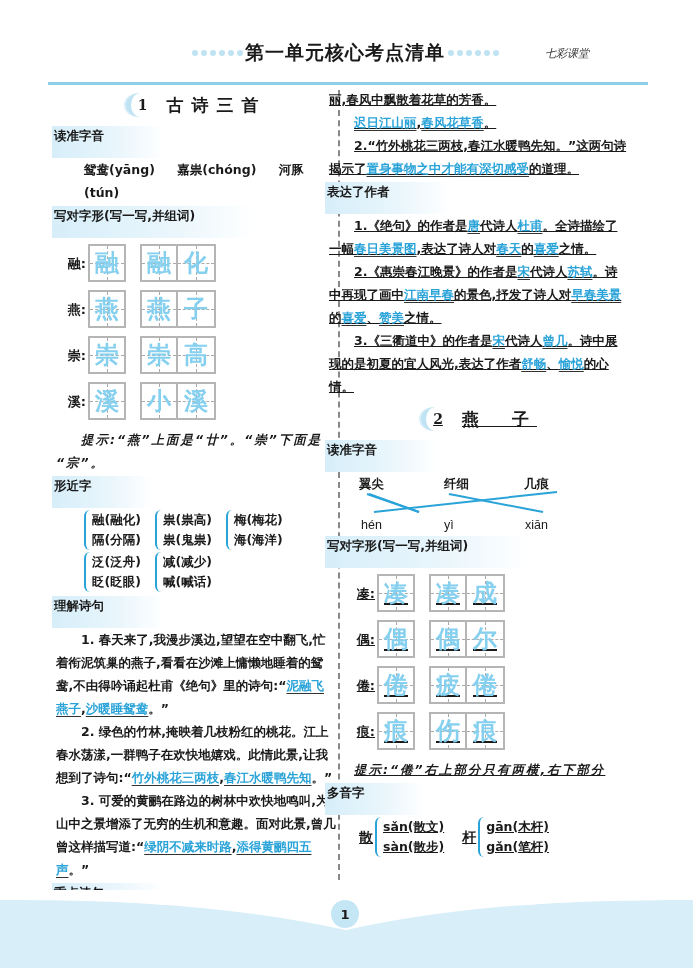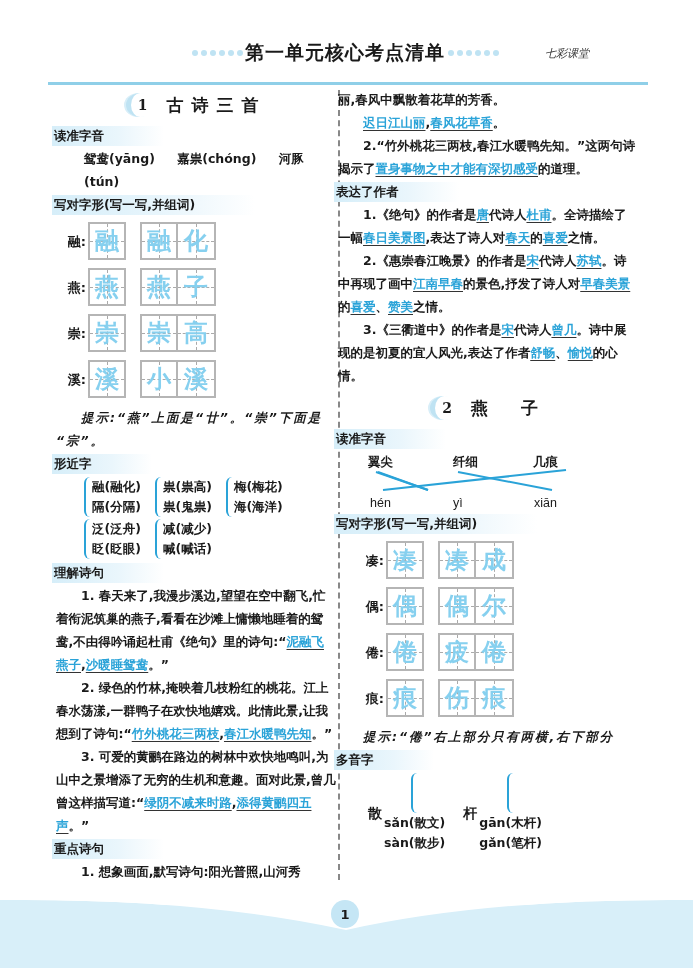--- a/index.html
+++ b/index.html
@@ -7,26 +7,26 @@
          font-family:"DejaVu Sans", sans-serif; color:#1a1a1a; }
   .header { position:absolute; top:40px; left:0; width:689px; height:30px; }
   .header .dots { position:absolute; top:10px; display:flex; gap:3px; }
   .header .dots span { width:6px; height:6px; border-radius:50%; background:#bfe3f3; display:block; }
   .header .title { position:absolute; left:245px; top:0; font-size:19px; font-weight:bold; letter-spacing:1px; font-family:"DejaVu Serif", serif; }
   .header .brand { position:absolute; left:545px; top:6px; font-size:11px; color:#333; font-family:"DejaVu Serif", serif;font-style:italic; }
   .rule { position:absolute; top:82px; left:48px; width:600px; height:3px; background:#8fcfe8; }
   .divider { position:absolute; left:338px; top:90px; height:790px; border-left:2px dashed #888; }
   .col { position:absolute; top:88px; font-size:12.5px; line-height:23px; }
   .col.left { left:56px; width:280px; }
-  .col.right { left:338px; width:300px; }
+  .col.right { left:329px; width:300px;text-decoration:underline; }
   .lesson { display:flex; align-items:center; justify-content:center; height:34px; margin:0 0 2px 0; }
   .lesson .num { width:24px; height:24px; border-radius:50%; background:#fff; border-left:5px solid #bfe3f3; box-shadow:-2px 0 0 #d8eef8; display:flex; align-items:center; justify-content:center; font-weight:bold; font-size:14px; font-family:"DejaVu Serif", serif; margin-right:12px; }
   .lesson .name { font-weight:bold; font-size:17px; letter-spacing:8px; font-family:"DejaVu Serif", serif; }
   .sec { display:inline-block; font-weight:bold; font-size:12.5px; padding:0 60px 0 2px; margin-left:-4px;
-         background:linear-gradient(to right, #d6eef9 0%, #eaf6fc 60%, rgba(255,255,255,0) 100%); line-height:20px; height:20px; }
+         background:linear-gradient(to right, #d6eef9 0%, #eaf6fc 60%, rgba(255,255,255,0) 100%); line-height:20px; height:32px; }
   .p { text-indent:2em; font-weight:bold; }
   .p0 { font-weight:bold; }
   .ans { color:#2aa3d8; text-decoration:underline; text-decoration-color:#333; text-underline-offset:3px; font-weight:bold; }
   .pyline { padding-left:28px; font-weight:bold; }
   .pyline span { margin-right:18px;text-align:right; }
   .grid { margin:6px 0 0 0; }
   .grow { display:flex; align-items:center; margin-bottom:8px; height:38px; }
   .grow .lab { width:30px; font-weight:bold; text-align:right; padding-right:2px; font-size:13px; }
   .box { width:38px; height:38px; border:2px solid #b5b5b5; position:relative; box-sizing:border-box; display:flex; align-items:center; justify-content:center; color:#86d0ef; font-size:24px; font-weight:bold; }
   .box::before { content:""; position:absolute; left:50%; top:0; bottom:0; border-left:1px dashed #aaa; }
@@ -37,21 +37,21 @@
   .hint { font-style:italic; font-weight:bold; letter-spacing:2px; text-indent:2em; }
   .sim { display:flex; flex-wrap:wrap; padding-left:28px; margin:2px 0; }
   .brace { display:flex; align-items:center; margin-right:14px; }
   .brace .b { border-left:2px solid #2aa3d8; border-radius:6px 0 0 6px; height:40px; width:4px; margin-right:2px; }
   .brace .items div { font-weight:bold; line-height:20px; }
   .match { position:relative; height:62px; font-weight:bold; }
   .match .w { position:absolute; top:0; }
   .match .py { position:absolute; top:42px; font-weight:normal; font-family:"Liberation Sans", sans-serif; }
   .multi { display:flex; align-items:center; padding-left:30px; margin-top:2px; }
   .multi .ch { font-weight:bold; font-size:14px; margin-right:2px; }
-  .multi .brace { margin-right:18px;flex-direction:column; }
+  .multi .brace { margin-right:18px; }
   .footer { position:absolute; left:0; top:905px; width:693px; height:63px; background:#d8eff9; }
   .footer-curve { position:absolute; left:0; top:890px; width:693px; height:40px; }
   .pagenum { position:absolute; left:331px; top:900px; width:28px; height:28px; border-radius:50%; background:#c5e6f5; display:flex; align-items:center; justify-content:center; font-weight:bold; font-size:13px; }
 </style>
 </head>
 <body>
 
 <div class="header">
   <div class="dots" style="left:192px;">
       <span></span>

